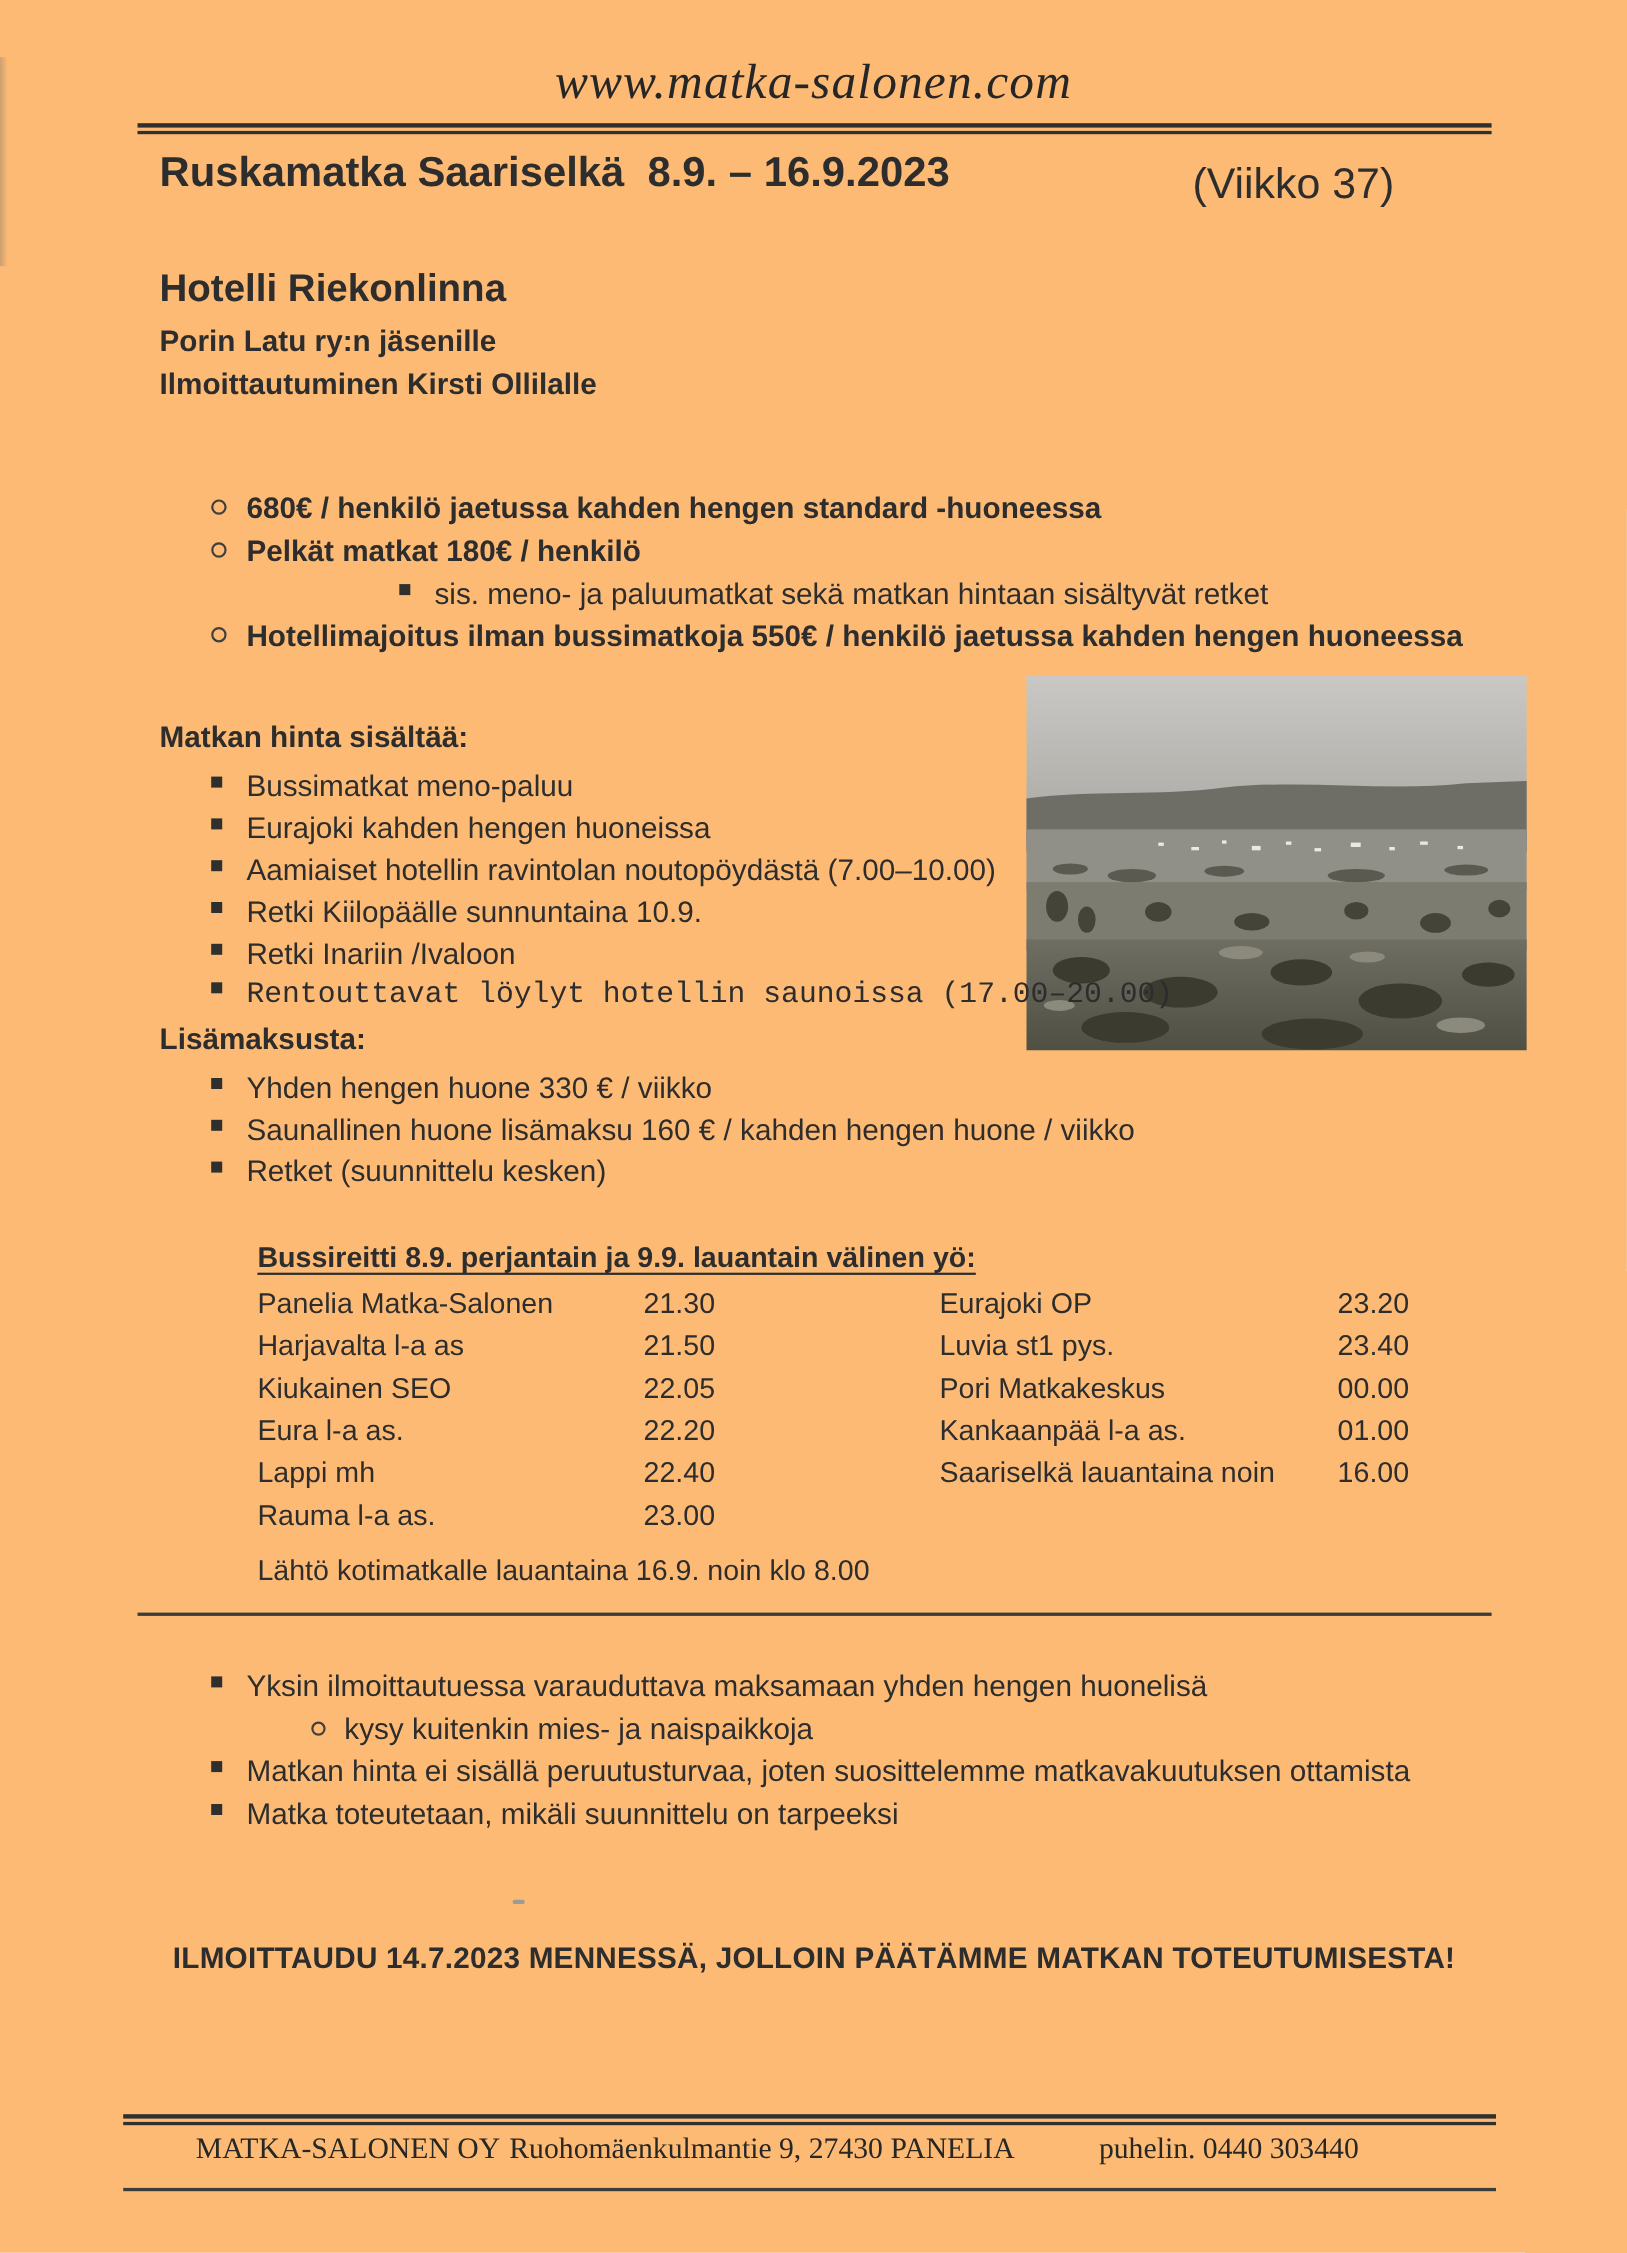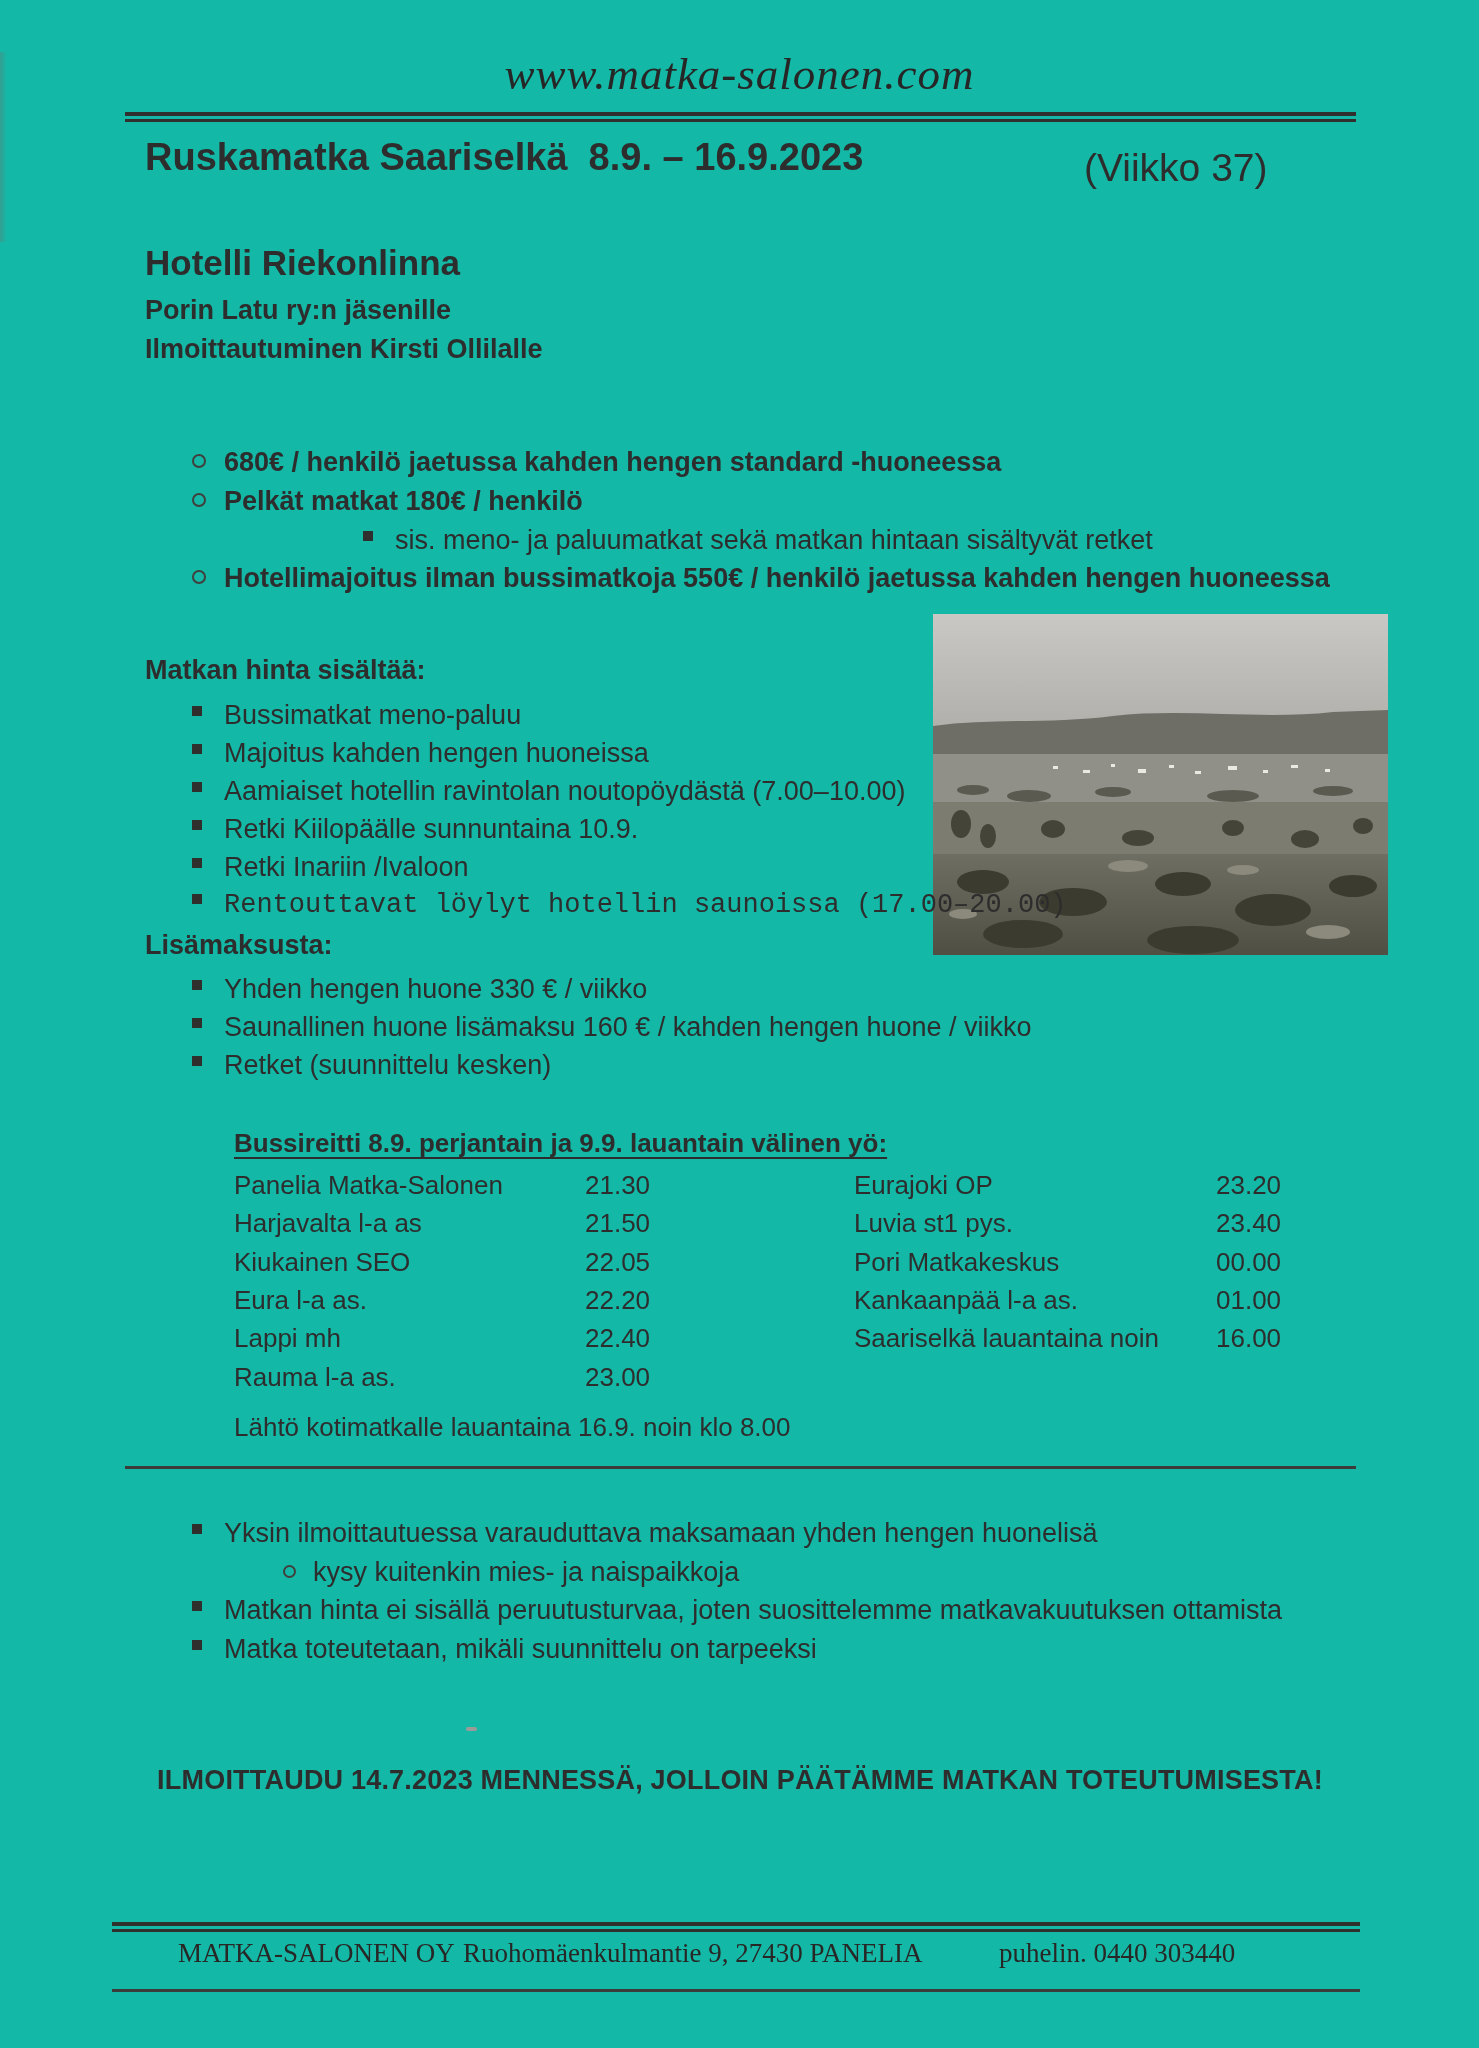--- a/index.html
+++ b/index.html
@@ -1,18 +1,18 @@
 <!DOCTYPE html>
 <html><head>
 <meta charset="utf-8">
 <style>
   html,body { margin:0; padding:0; background:#e9e9e7; }
   .page {
     position:relative; width:1479px; height:2048px;
-    background:#14b8a6; overflow:hidden;
+    background:#fdba74; overflow:hidden;
     font-family:"Liberation Sans", sans-serif; color:#2d2d2d;
   }
   .abs { position:absolute; white-space:nowrap; }
 
   
   .www {
     position:absolute; top:48px; left:0; width:100%; text-align:center;
     font-family:"Liberation Serif", serif; font-style:italic;
     font-size:45px; color:#262626; letter-spacing:1px;
   }
@@ -155,21 +155,21 @@
       <ellipse cx="395" cy="318" rx="22" ry="7"></ellipse>
         <ellipse cx="30" cy="300" rx="14" ry="5"></ellipse>
     </g>
   </svg>
 
   <div class="abs txt bold" style="left:145px; top:655px;">Matkan hinta sisältää:</div>
   <div class="abs txt" style="left:192px; top:700px;">
     <span class="b-square"></span><span>Bussimatkat meno-paluu</span>
   </div>
   <div class="abs txt" style="left:192px; top:738px;">
-    <span class="b-square"></span><span>Majoitus kahden hengen huoneissa</span>
+    <span class="b-square"></span><span>Eurajoki kahden hengen huoneissa</span>
   </div>
   <div class="abs txt" style="left:192px; top:776px;">
     <span class="b-square"></span><span>Aamiaiset hotellin ravintolan noutopöydästä (7.00–10.00)</span>
   </div>
   <div class="abs txt" style="left:192px; top:814px;">
     <span class="b-square"></span><span>Retki Kiilopäälle sunnuntaina 10.9.</span>
   </div>
   <div class="abs txt" style="left:192px; top:852px;">
     <span class="b-square"></span><span>Retki Inariin /Ivaloon</span>
   </div>

